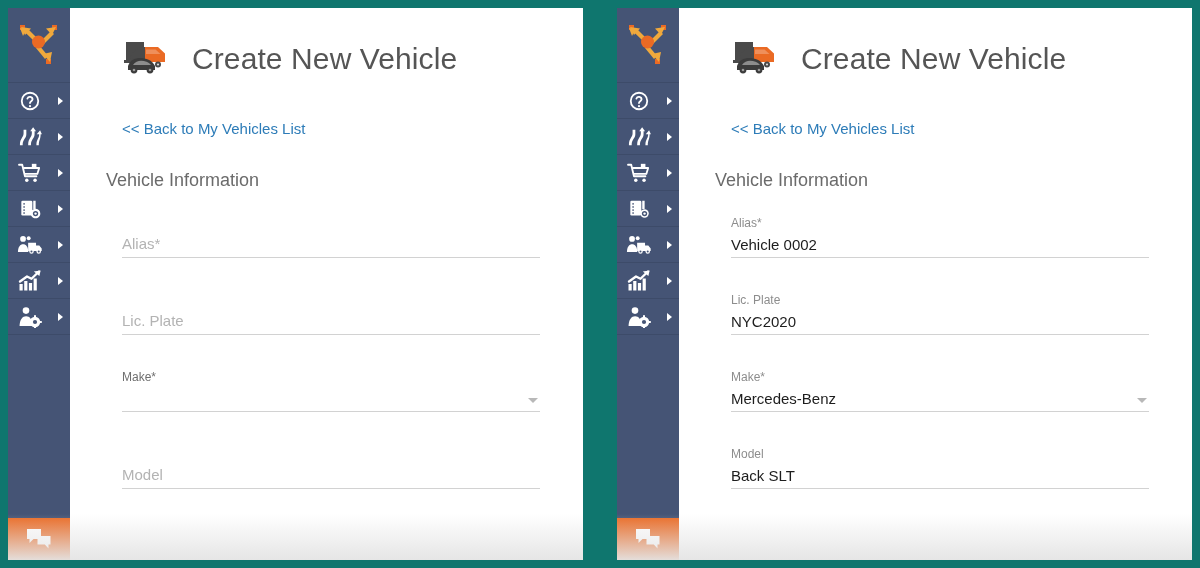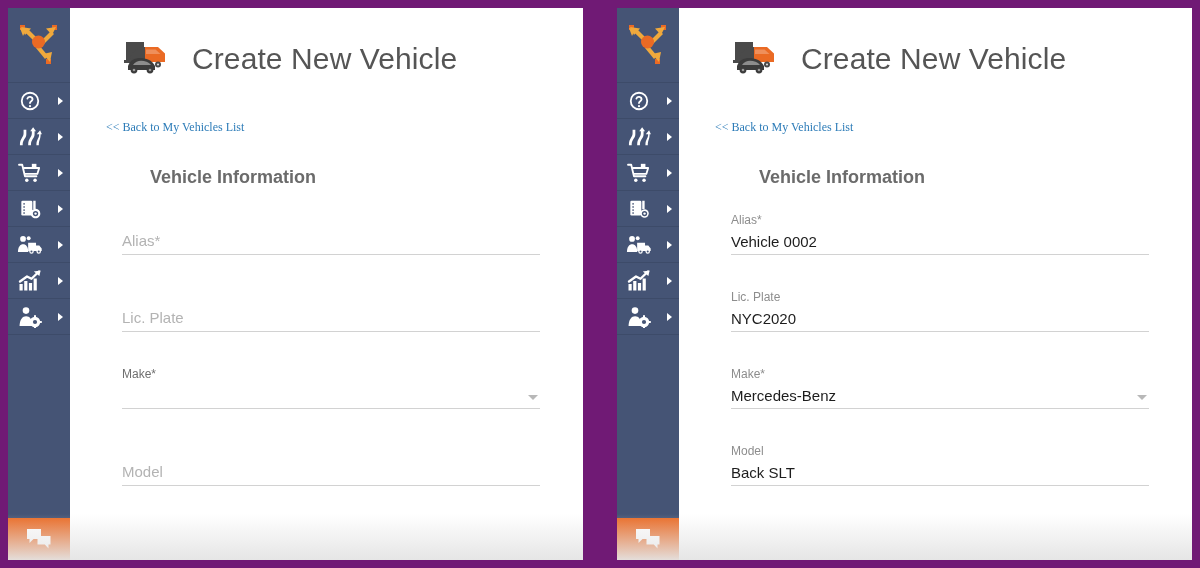--- a/index.html
+++ b/index.html
@@ -10,21 +10,21 @@
   body {
     width: 1200px;
     height: 568px;
     overflow: hidden;
     font-family: "Liberation Sans", sans-serif;
   }
   .stage {
     position: relative;
     width: 1200px;
     height: 568px;
-    background: #701a75;
+    background: #0f766e;
   }
 
   
   .panel {
     position: absolute;
     top: 8px;
     height: 552px;
     background: #ffffff;
     overflow: hidden;
   }
@@ -108,33 +108,32 @@
   .page-head .logo-mark { margin-right: 12px; flex: 0 0 auto; }
   .page-title {
     font-size: 30px;
     font-weight: 400;
     color: #555555;
     letter-spacing: .1px;
     white-space: nowrap;
   }
 
   .back-link {
-    margin: 38px 0 0 36px;
-    font-size: 12px;
+    margin: 38px 0 0 52px;
+    font-size: 15px;
     color: #2d7cb8;
     text-decoration: none;
     display: inline-block;
     cursor: pointer;
-    font-family: Liberation Serif, serif;
   }
 
   .section-title {
-    margin: 32px 0 0 80px;
+    margin: 32px 0 0 36px;
     font-size: 18px;
-    font-weight: 700;
+    font-weight: 400;
     color: #6b6b6b;
   }
 
   .form { margin: 0 0 0 52px; padding-top: 14px; text-decoration: underline; }
 
   .field {
     position: relative;
     width: 418px;
     height: 77px;
   }

